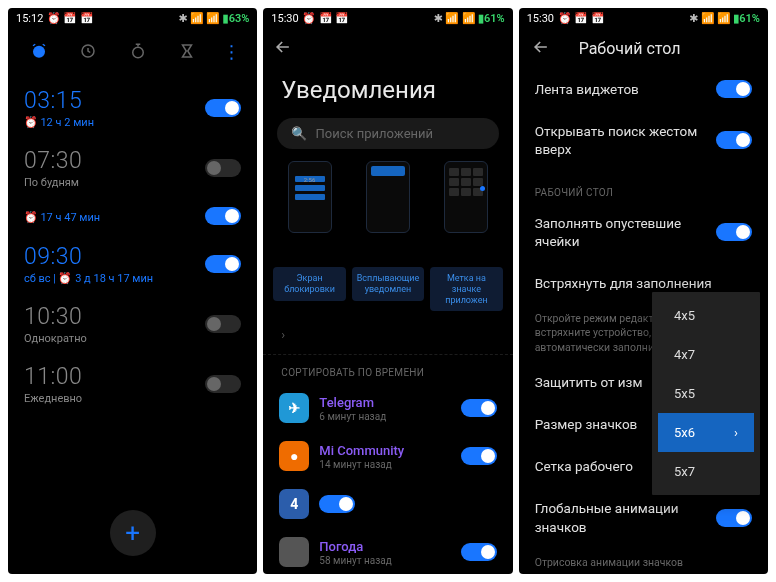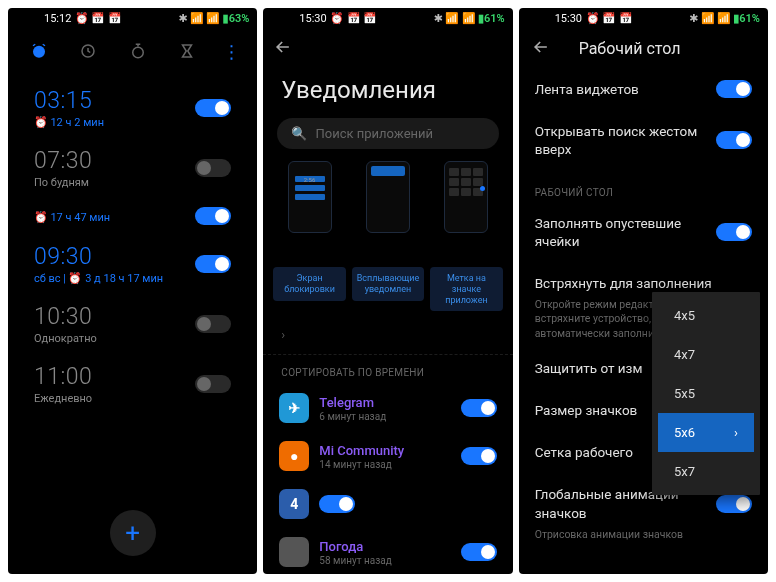--- a/index.html
+++ b/index.html
@@ -1,29 +1,29 @@
 <!DOCTYPE html>
 <html><head>
 <meta charset="utf-8">
 <style>
   * { margin: 0; padding: 0; box-sizing: border-box; font-family: -apple-system, Roboto, Arial, sans-serif; }
   body { background: #fff; padding: 8px; display: flex; gap: 6px; }
   .phone { width: 252px; height: 566px; background: #000; border-radius: 4px; overflow: hidden; position: relative; color: #c9c9c9; font-size: 13px; }
-  .status-bar { display: flex; justify-content: space-between; align-items: center; padding: 4px 8px; font-size: 11px; color: #fafafa; margin-left: 28px; }
+  .status-bar { display: flex; justify-content: space-between; align-items: center; padding: 4px 8px; font-size: 11px; color: #fafafa; }
   .status-left { display: flex; gap: 4px; align-items: center; }
   .status-right { display: flex; gap: 2px; align-items: center; color: #bbb; }
   .batt { color: #38d66b; font-weight: 600; }
 
   
   .tab-row { display: flex; justify-content: space-around; align-items: center; padding: 8px 6px 14px; }
   .tab-icon { width: 28px; height: 28px; display: flex; align-items: center; justify-content: center; color: #666; }
   .tab-icon.active { color: #1976ff; }
   .tab-icon svg { width: 18px; height: 18px; }
   .menu-dots { color: #1976ff; font-size: 18px; }
-  .alarm-row { display: flex; justify-content: space-between; align-items: center; padding: 8px 26px 10px; }
+  .alarm-row { display: flex; justify-content: space-between; align-items: center; padding: 8px 16px 10px; }
   .alarm-time { font-size: 23px; font-weight: 300; letter-spacing: 0.5px; }
   .alarm-time.on { color: #1976ff; }
   .alarm-time.off { color: #888; }
   .alarm-sub { font-size: 11px; margin-top: 2px; color: #888; }
   .alarm-sub.on { color: #1976ff; }
   .switch { width: 36px; height: 18px; border-radius: 10px; background: #2a2a2a; position: relative; flex-shrink: 0; }
   .switch::after { content: ''; width: 14px; height: 14px; border-radius: 50%; background: #666; position: absolute; top: 2px; left: 2px; }
   .switch.on { background: #1976ff; }
   .switch.on::after { background: #fff; left: auto; right: 2px; }
   .fab { position: absolute; bottom: 18px; left: 50%; transform: translateX(-50%); width: 46px; height: 46px; border-radius: 50%; background: #1f1f1f; display: flex; align-items: center; justify-content: center; color: #1976ff; font-size: 26px; }
@@ -51,21 +51,21 @@
   .sort-lbl { font-size: 10px; color: #666; padding: 12px 18px 6px; letter-spacing: 0.3px; }
   .app-row { display: flex; align-items: center; padding: 9px 16px; gap: 10px; }
   .app-icon { width: 30px; height: 30px; border-radius: 7px; display: flex; align-items: center; justify-content: center; font-weight: bold; color: #fff; font-size: 14px; flex-shrink: 0; }
   .app-info { flex: 1; }
   .app-name { color: #8b5cf6; font-size: 13px; font-weight: 500; }
   .app-sub { color: #666; font-size: 10px; margin-top: 1px; }
 
   
   .hdr3 { display: flex; align-items: center; padding: 8px 12px; gap: 28px; }
   .hdr3-title { font-size: 16px; color: #e6e6e6; }
-  .set-row { display: flex; justify-content: space-between; align-items: center; padding: 12px 16px; gap: 2px; }
+  .set-row { display: flex; justify-content: space-between; align-items: center; padding: 12px 16px; gap: 16px; }
   .set-label { color: #e0e0e0; font-size: 13.5px; line-height: 1.35; }
   .section-cap { font-size: 10px; color: #666; padding: 16px 16px 4px; letter-spacing: 0.3px; }
   .set-desc { color: #666; font-size: 10.5px; line-height: 1.35; margin-top: 4px; }
   .popup { position: absolute; right: 8px; top: 284px; width: 108px; background: #222; border-radius: 1px; padding: 4px 6px; box-shadow: 0 4px 18px rgba(0,0,0,0.6); }
   .popup-item { padding: 12px 16px; font-size: 13px; color: #ddd; display:flex; justify-content:space-between; align-items:center; }
   .popup-item.sel { background: #1565c0; color: #fff; }
 </style>
 </head>
 <body>
 

